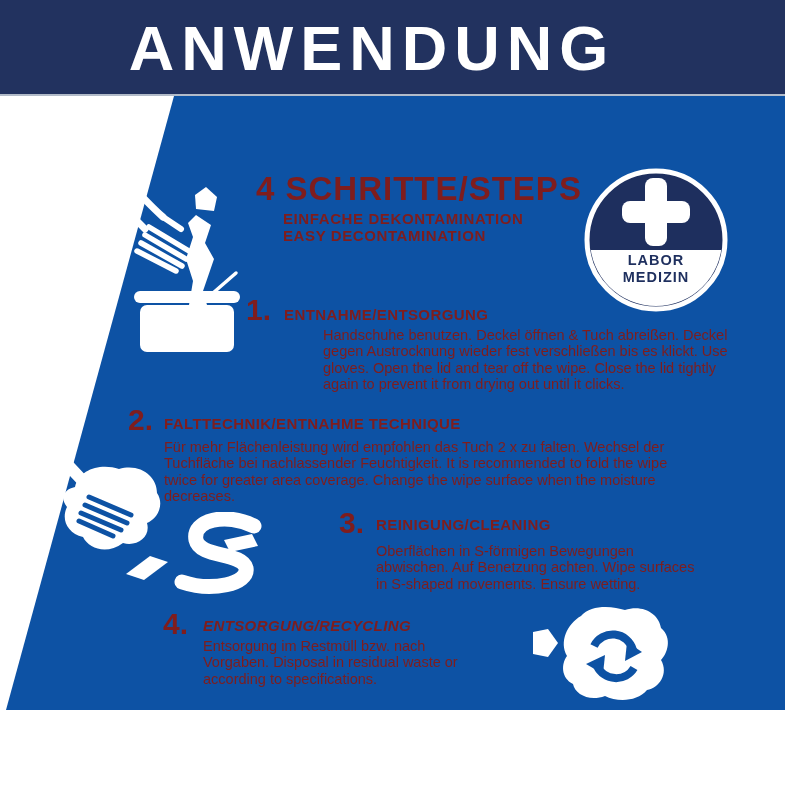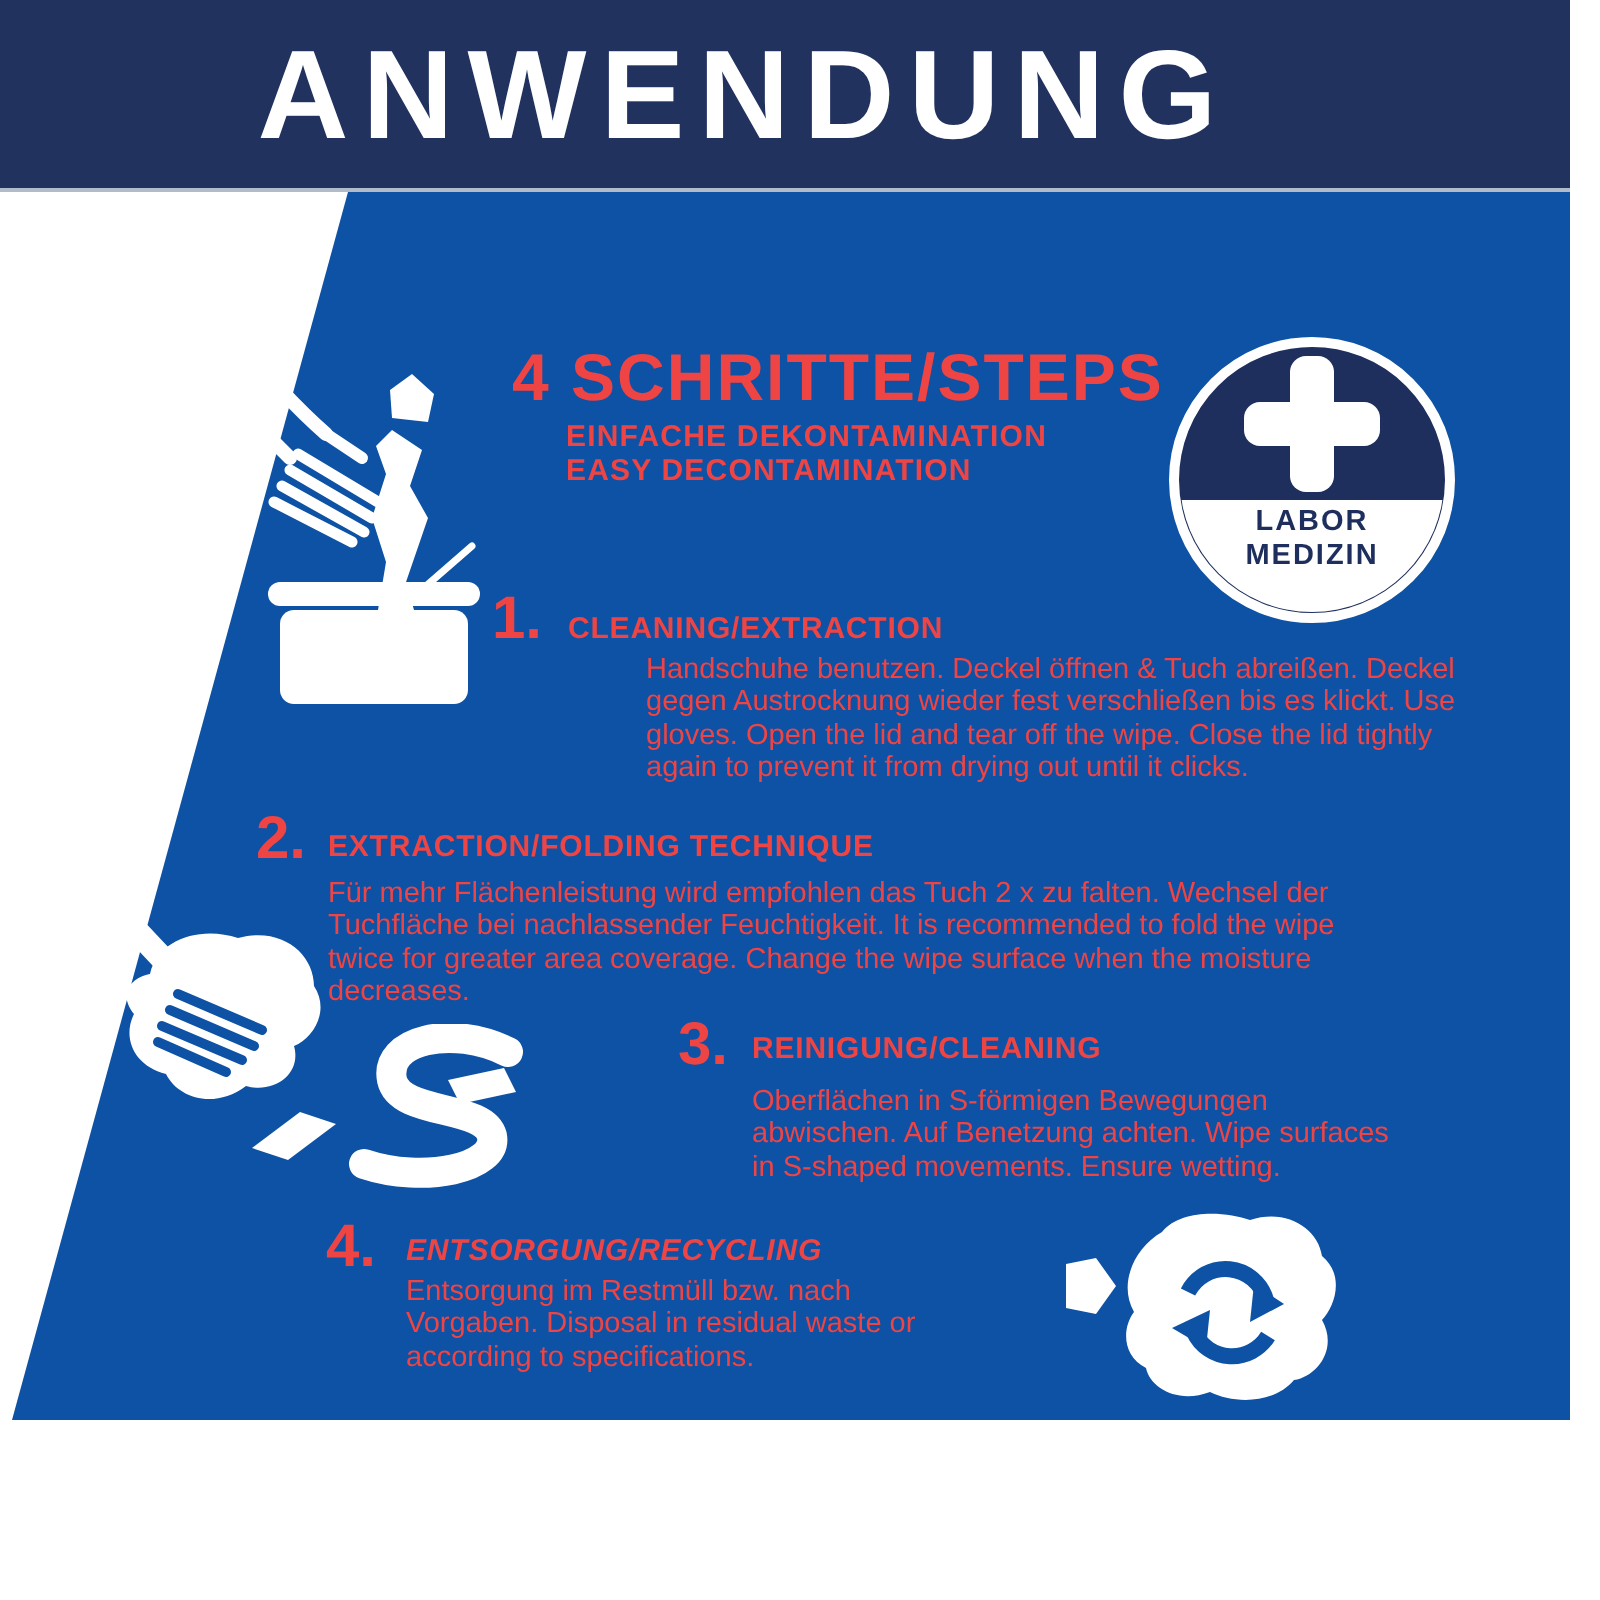--- a/index.html
+++ b/index.html
@@ -9,21 +9,21 @@
   .banner{position:absolute;left:0;top:0;width:800px;height:94px;background:var(--navy);}
   .banner-title{position:absolute;left:0;top:0;width:800px;height:94px;line-height:96px;
         text-align:center;color:#ffffff;font-size:63px;font-weight:800;letter-spacing:7px;
         transform:translateX(-28px);white-space:nowrap;}
   .banner-divider{position:absolute;left:0;top:94px;width:800px;height:2px;background:var(--divider);}
   
   .blue-panel{position:absolute;left:0;top:96px;width:800px;height:614px;background:var(--blue);
         -webkit-clip-path:polygon(174px 0px,800px 0px,800px 614px,6px 614px);
         clip-path:polygon(174px 0px,800px 0px,800px 614px,6px 614px);}
   .abs{position:absolute;}
-  .white{color:#ef4444;}
+  .white{color:#7f1d1d;}
   .intro-title{font-size:33px;font-weight:800;letter-spacing:1px;white-space:nowrap;}
   .intro-sub{font-size:15px;font-weight:700;letter-spacing:.6px;white-space:nowrap;}
   .step-num{font-size:30px;font-weight:800;white-space:nowrap;}
   .step-heading{font-size:15px;font-weight:700;letter-spacing:.4px;white-space:nowrap;}
   .step-body{font-size:14.5px;font-weight:400;line-height:16.3px;white-space:pre;}
   svg{display:block;}
   .badge-text{font-family:"Liberation Sans",sans-serif;font-weight:700;font-size:14.5px;letter-spacing:1px;}
 </style>
 </head>
 <body>
@@ -91,30 +91,30 @@
     <polygon points="8,34 23,31 33,45 23,59 8,56" fill="#ffffff"></polygon>
     <path d="M56 18 C66 6 88 8 100 12 C118 6 134 16 136 30 C148 40 142 56 136 62 C144 76 134 90 122 92 C112 104 92 104 80 98 C64 104 50 96 48 86 C36 80 36 66 42 58 C34 44 42 26 56 18 Z" fill="#ffffff"></path>
     <path d="M69 48 A 21 21 0 0 1 108 52" style="stroke:var(--blue)" stroke-width="8" fill="none"></path>
     <polygon points="102,44 117,54 100,63" style="fill:var(--blue)"></polygon>
     <path d="M109 70 A 21 21 0 0 1 72 68" style="stroke:var(--blue)" stroke-width="8" fill="none"></path>
     <polygon points="78,76 61,66 80,57" style="fill:var(--blue)"></polygon>
   </svg>
 
   <div>
     <div class="abs white step-num" style="left:246px;top:293px;">1.</div>
-    <div class="abs white step-heading" style="left:284px;top:306px;">CLEANING/EXTRACTION</div>
+    <div class="abs white step-heading" style="left:284px;top:306px;">ENTNAHME/ENTSORGUNG</div>
     <div class="abs white step-body" style="left:284px;top:327px;margin-left:39px;">Handschuhe benutzen. Deckel öffnen &amp; Tuch abreißen. Deckel
 gegen Austrocknung wieder fest verschließen bis es klickt. Use
 gloves. Open the lid and tear off the wipe. Close the lid tightly
 again to prevent it from drying out until it clicks.</div>
   </div>
 
   <div>
     <div class="abs white step-num" style="left:128px;top:403px;">2.</div>
-    <div class="abs white step-heading" style="left:164px;top:415px;">EXTRACTION/FOLDING TECHNIQUE</div>
+    <div class="abs white step-heading" style="left:164px;top:415px;">FALTTECHNIK/ENTNAHME TECHNIQUE</div>
     <div class="abs white step-body" style="left:164px;top:439px;">Für mehr Flächenleistung wird empfohlen das Tuch 2 x zu falten. Wechsel der
 Tuchfläche bei nachlassender Feuchtigkeit. It is recommended to fold the wipe
 twice for greater area coverage. Change the wipe surface when the moisture
 decreases.</div>
   </div>
 
   <div>
     <div class="abs white step-num" style="left:339px;top:506px;">3.</div>
     <div class="abs white step-heading" style="left:376px;top:516px;">REINIGUNG/CLEANING</div>
     <div class="abs white step-body" style="left:376px;top:543px;">Oberflächen in S-förmigen Bewegungen

